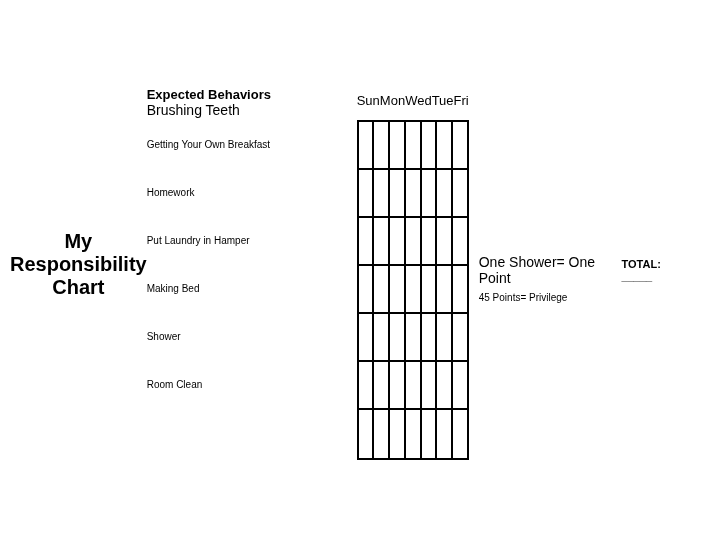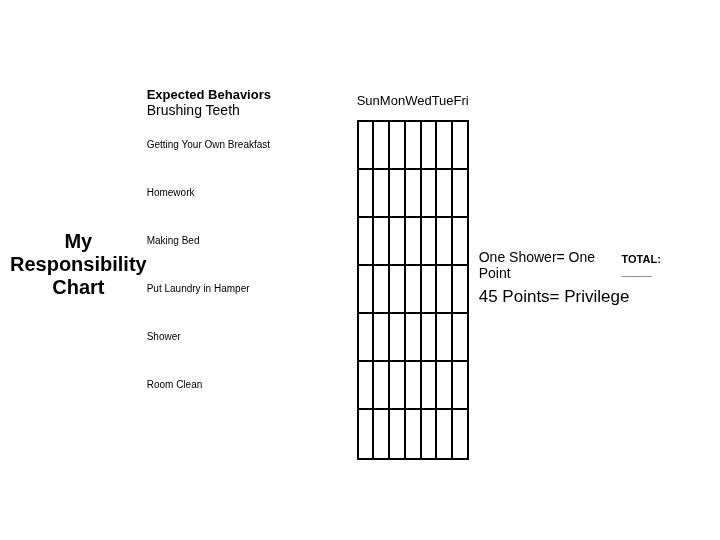--- a/index.html
+++ b/index.html
@@ -131,40 +131,40 @@
     .footer-left {
       font-size: 14px;
     }
 
     .footer-right {
       font-size: 11px;
       font-weight: bold;
     }
 
     .footer-row2 {
-      font-size: 17px;
+      font-size: 10px;
     }
   </style>
 </head>
 <body>
 
 <div class="page">
   <div class="title">My Responsibility Chart</div>
 
   <div class="chart-wrapper">
 
     <div class="labels-column">
       <div class="label-header">
         <span class="expected-behaviors">Expected Behaviors</span>
         <span>Brushing Teeth</span>
       </div>
       <div class="label-cell">Getting Your Own Breakfast</div>
       <div class="label-cell">Homework</div>
+      <div class="label-cell">Put Laundry in Hamper</div>
       <div class="label-cell">Making Bed</div>
-      <div class="label-cell">Put Laundry in Hamper</div>
       <div class="label-cell">Shower</div>
       <div class="label-cell">Room Clean</div>
     </div>
 
     <div class="grid-section">
 
       <div class="day-headers">
         <div class="day-header">Sun</div>
         <div class="day-header">Mon</div>
         <div class="day-header">Wed</div>

